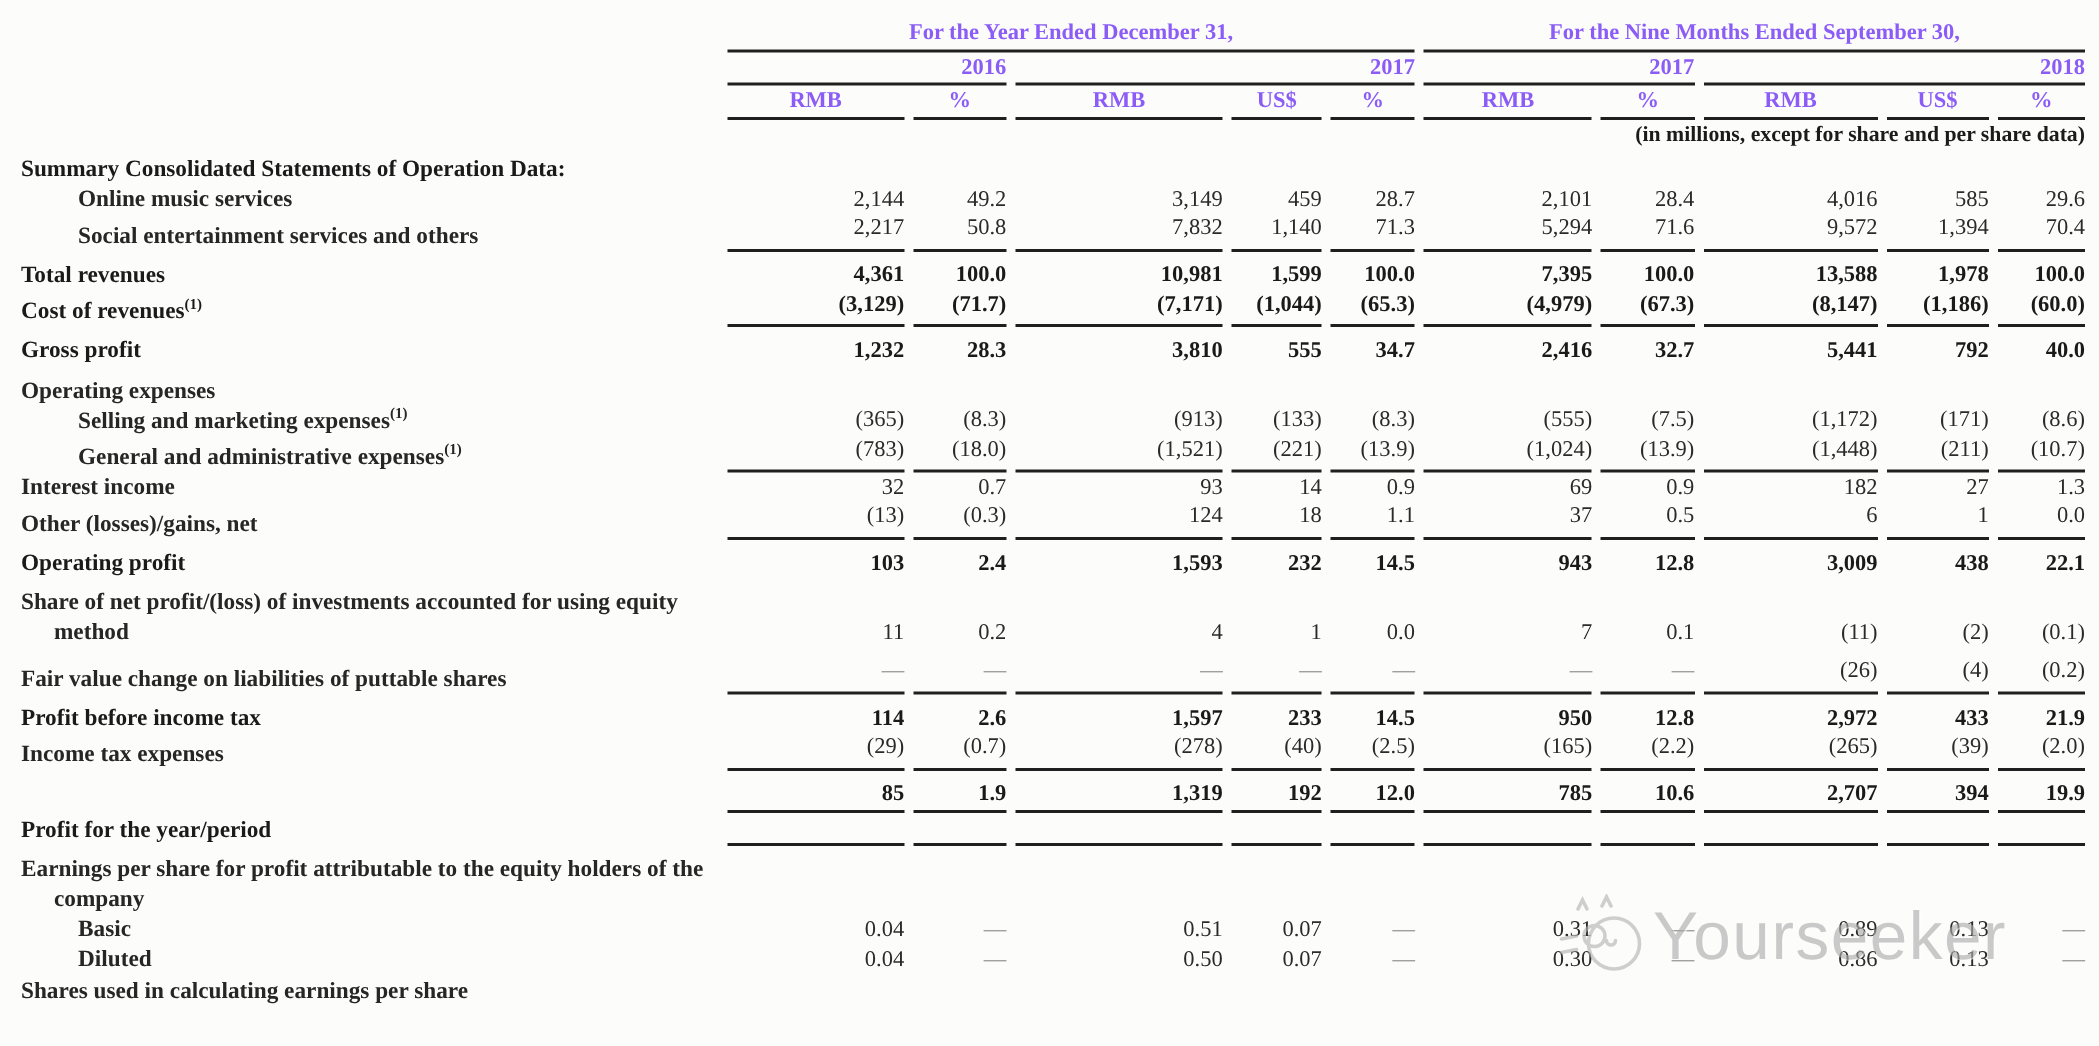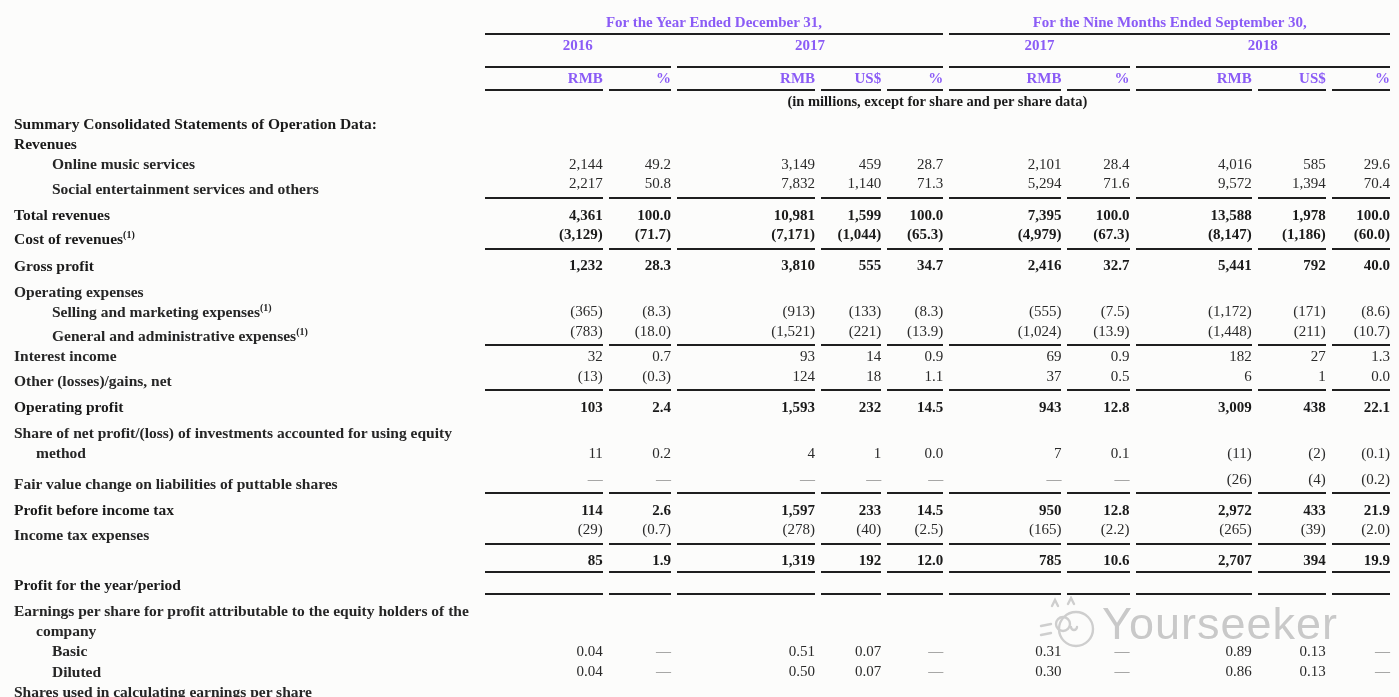--- a/index.html
+++ b/index.html
@@ -8,23 +8,23 @@
     background:#fcfcfb;color:#242424;
     font-family:"Liberation Serif","DejaVu Serif",serif;
   }
   table{
     border-collapse:separate;border-spacing:6px 0;
     width:1396px;table-layout:fixed;margin-top:14px;
   }
   th,td{padding:0;vertical-align:bottom;}
   th{font-weight:bold;font-size:15px;color:#8b5cf6;white-space:nowrap;}
   .grp{text-align:center;border-bottom:2.5px solid #1f1f1f;padding-bottom:2px;}
-  .yr{text-align:center;border-bottom:2.5px solid #1f1f1f;padding-bottom:12px;padding-top:2px;}
-  .col{text-align:right;border-bottom:2.5px solid #1f1f1f;padding-bottom:2px;padding-top:2px;}
-  .note{text-align:center;font-weight:bold;font-size:14.5px;padding-top:2px;padding-bottom:4px;color:#1b1b1b;}
+  .yr{text-align:right;border-bottom:2.5px solid #1f1f1f;padding-bottom:1px;padding-top:2px;}
+  .col{text-align:center;border-bottom:2.5px solid #1f1f1f;padding-bottom:2px;padding-top:2px;}
+  .note{text-align:right;font-weight:bold;font-size:14.5px;padding-top:2px;padding-bottom:4px;color:#1b1b1b;}
   td.label{font-size:15.5px;line-height:1.3;padding-left:8px;color:#262626;font-weight:bold;}
   td.label.ind{padding-left:46px;}
   td.label.hang{padding-left:30px;text-indent:-22px;}
   td.label.b{font-weight:bold;color:#1a1a1a;}
   td.num{font-size:15px;text-align:right;white-space:nowrap;line-height:1.3;color:#2a2a2a;}
   td.num.b{font-weight:bold;color:#1a1a1a;}
   td.num.dash{color:#8b8b8b;}
   td.num.rs{border-bottom:2px solid #1f1f1f;padding-bottom:3px;}
   td.num.rd{border-bottom:2.5px solid #1f1f1f;padding-bottom:20px;}
   td.num.rd .v{display:block;border-bottom:2.5px solid #1f1f1f;padding-bottom:1px;}
@@ -96,33 +96,20 @@
         <td class="num b"></td>
         <td class="num b"></td>
         <td class="num b"></td>
         <td class="num b"></td>
         <td class="num b"></td>
         <td class="num b"></td>
         <td class="num b"></td>
         <td class="num b"></td>
       </tr>
       <tr>
-        <td class="label b">Revenues</td>
-        <td class="num b"></td>
-        <td class="num b"></td>
-        <td class="num b"></td>
-        <td class="num b"></td>
-        <td class="num b"></td>
-        <td class="num b"></td>
-        <td class="num b"></td>
-        <td class="num b"></td>
-        <td class="num b"></td>
-        <td class="num b"></td>
-      </tr>
-      <tr>
         <td class="label ind">Online music services</td>
         <td class="num">2,144</td>
         <td class="num">49.2</td>
         <td class="num">3,149</td>
         <td class="num">459</td>
         <td class="num">28.7</td>
         <td class="num">2,101</td>
         <td class="num">28.4</td>
         <td class="num">4,016</td>
         <td class="num">585</td>

